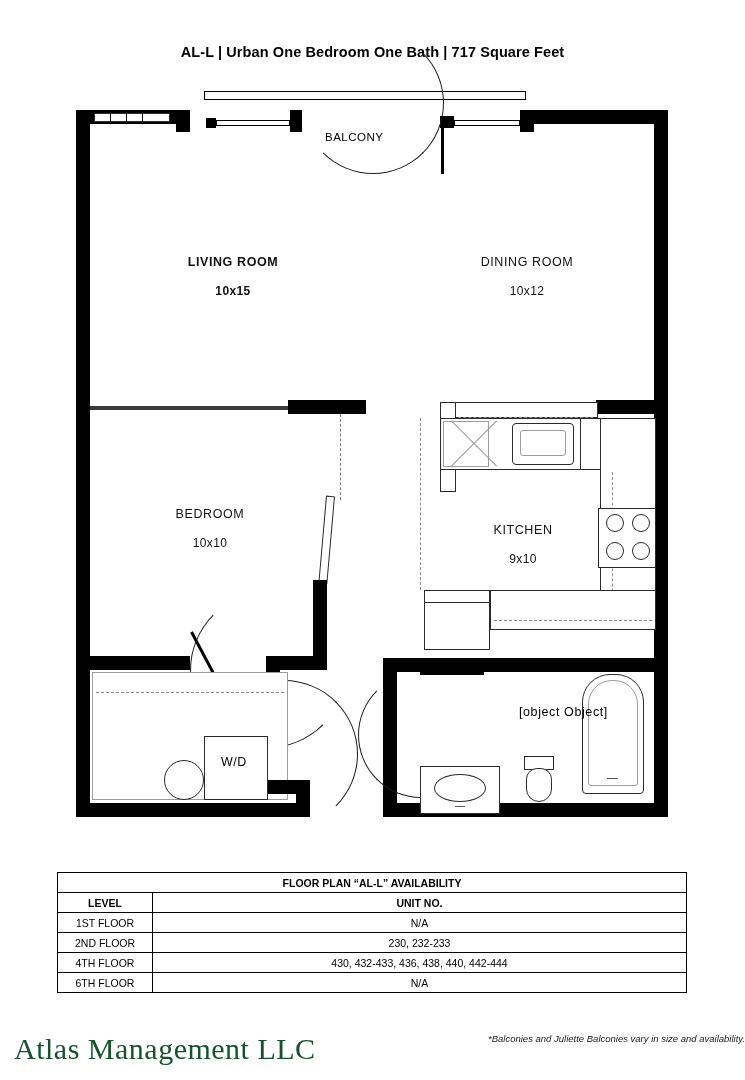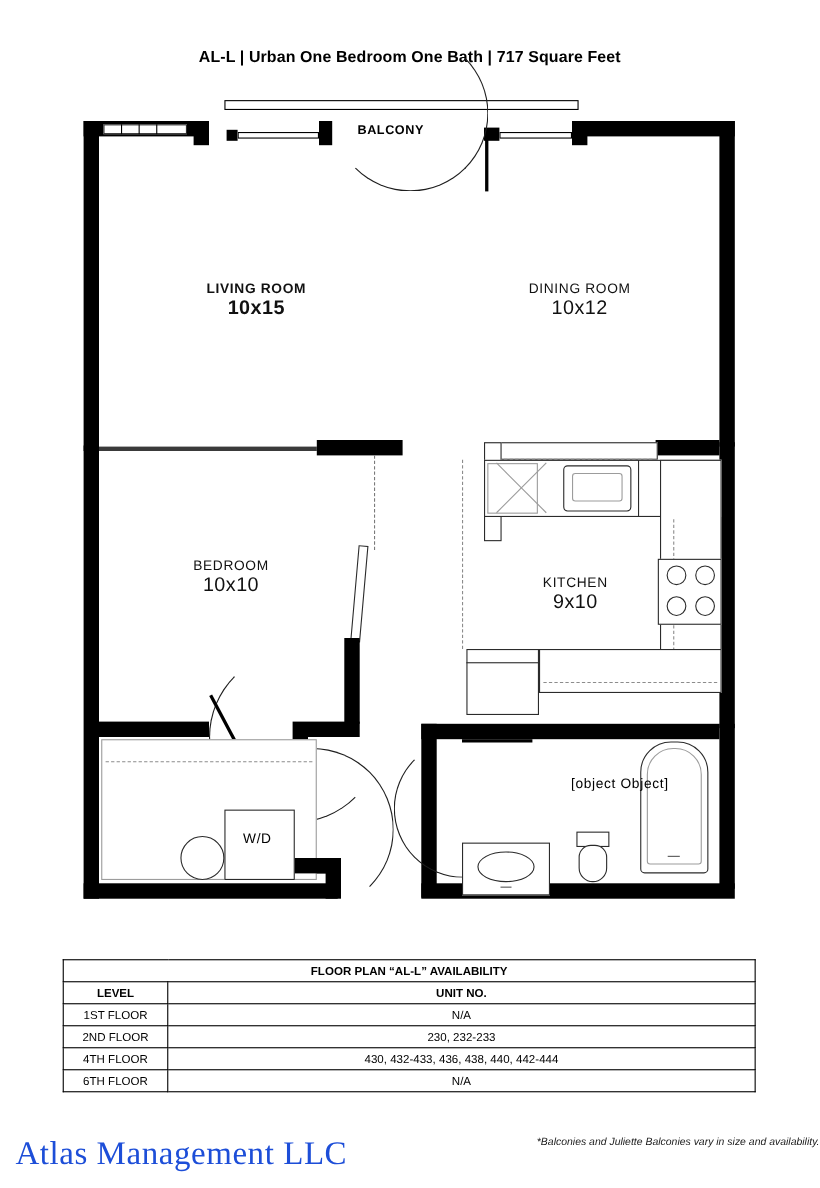--- a/index.html
+++ b/index.html
@@ -86,22 +86,23 @@
   .roomlabel {
     position: absolute;
     text-align: center;
     font-size: 12.5px;
     letter-spacing: 0.6px;
     line-height: 17px;
     color: #111;
   }
   .roomlabel .dims {
     display: block;
-    font-size: 18px;
+    font-size: 12px;
     letter-spacing: 0.4px;
+    margin-top: 12px;
   }
   .smalllabel {
     position: absolute;
     font-size: 11.5px;
     letter-spacing: 0.5px;
   }
 
   
   .arc {
     position: absolute;
@@ -147,21 +148,21 @@
     font-style: italic;
     color: #1a1a1a;
   }
 
   .watermark {
     position: absolute;
     left: 14px;
     top: 1032px;
     font-family: "Liberation Serif", serif;
     font-size: 30px;
-    color: #1d4ed8;
+    color: #14532d;
     letter-spacing: 0.5px;
     white-space: nowrap;
   }
 </style>
 </head>
 <body>
 
 <div class="title">AL-L | Urban One Bedroom One Bath | 717  Square Feet</div>
 
 <div class="plan">
@@ -268,21 +269,21 @@
   <div class="line" style="left:455px; top:726px; width:10px; height:1px; background:#555;"></div>
 
   <div class="outlinebox-light" style="left:92px; top:592px; width:196px; height:128px;"></div>
   <div class="dash" style="left:96px; top:612px; width:188px;"></div>
   <div class="outlinebox" style="left:204px; top:656px; width:64px; height:64px;"></div>
   <div class="outlinebox" style="left:164px; top:680px; width:40px; height:40px; border-radius:50%;"></div>
 
   <div class="wall" style="left:268px; top:700px; width:42px; height:14px;"></div>
   <div class="wall" style="left:296px; top:700px; width:14px; height:37px;"></div>
 
-  <div class="smalllabel" style="left:325px; top:33px;font-weight:bold;">BALCONY</div>
+  <div class="smalllabel" style="left:325px; top:51px;">BALCONY</div>
 
   <div class="roomlabel" style="left:130px; top:174px; width:206px;font-weight:bold;">
     <span>LIVING ROOM</span>
     <span class="dims">10x15</span>
   </div>
 
   <div class="roomlabel" style="left:424px; top:174px; width:206px;">
     <span>DINING ROOM</span>
     <span class="dims">10x12</span>
   </div>

